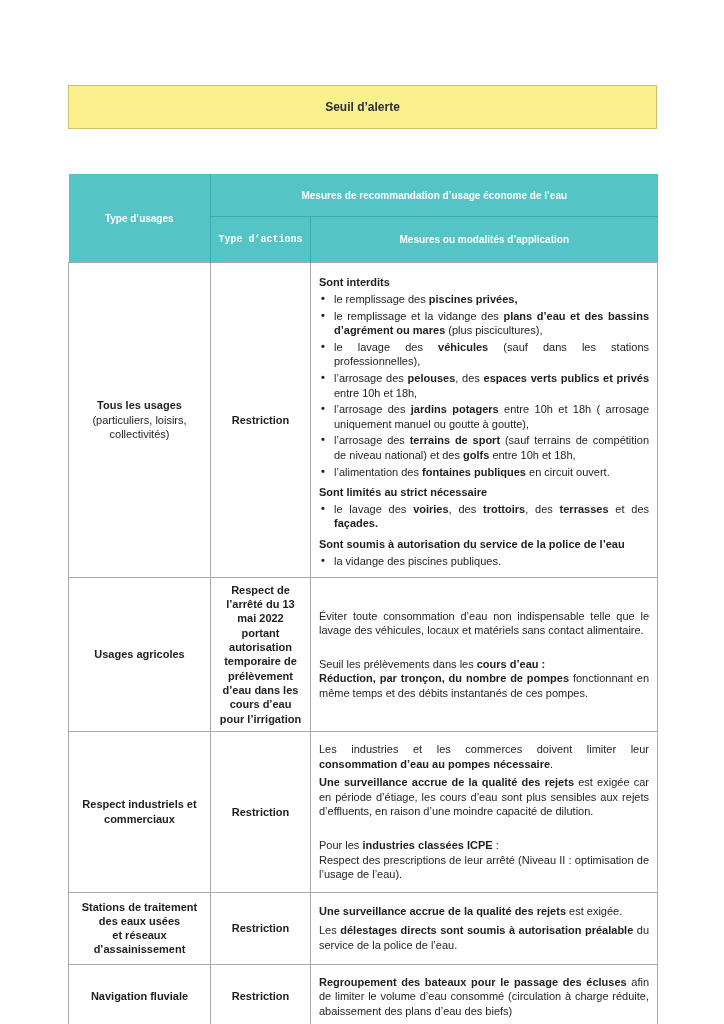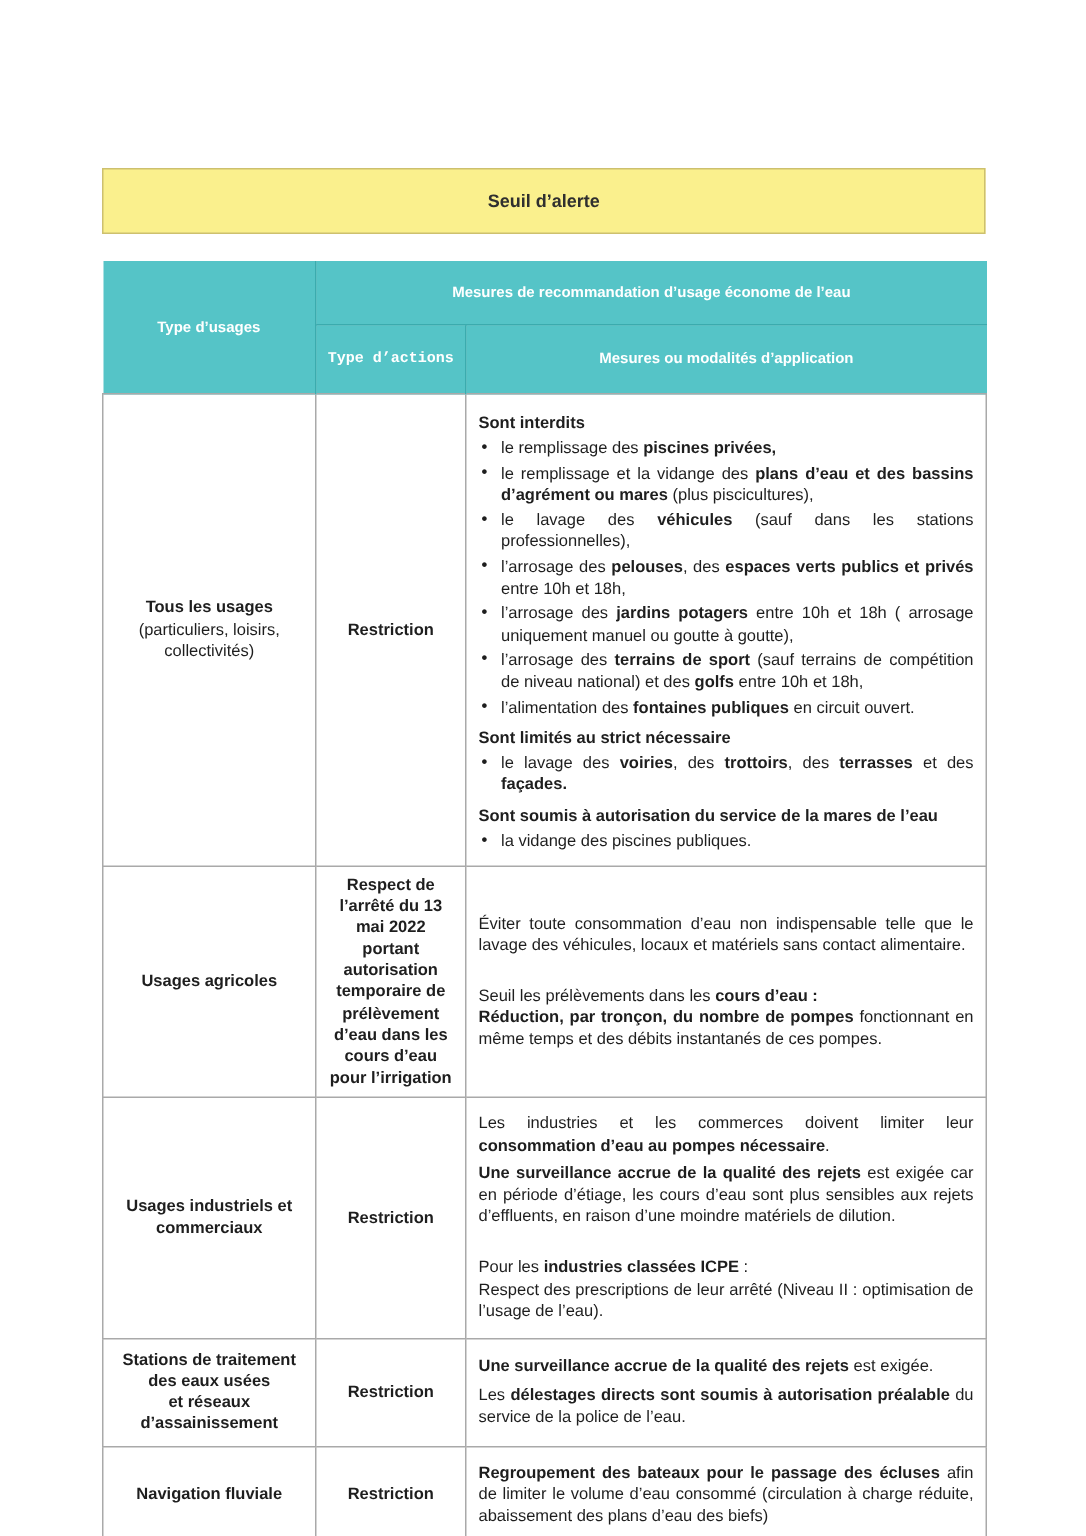--- a/index.html
+++ b/index.html
@@ -12,21 +12,21 @@
   }
   html,body{margin:0;padding:0;}
   body{
     width:724px;height:1024px;background:#ffffff;
     font-family:"Liberation Sans","DejaVu Sans",sans-serif;
     color:var(--text);
     position:relative;
   }
   .page{position:absolute;left:0;top:0;width:724px;height:1024px;}
   .banner{
-    position:absolute;left:68px;top:112px;width:589px;height:44px;
+    position:absolute;left:68px;top:85px;width:589px;height:44px;
     background:var(--yellow-bg);
     border:1px solid var(--yellow-border);
     box-sizing:border-box;
     display:flex;flex-direction:column;justify-content:center;align-items:center;
     text-align:center;
   }
   .banner .bline{font-size:12px;font-weight:bold;color:#2F2F2F;line-height:19px;}
   table.main{
     position:absolute;left:68px;top:174px;width:589px;
     border-collapse:collapse;table-layout:fixed;
@@ -96,39 +96,39 @@
             <div class="heading"><b>Sont interdits</b></div>
             <div class="bullet"><span class="dot">•</span><span>le remplissage des </span><b>piscines privées,</b></div>
             <div class="bullet"><span class="dot">•</span><span>le remplissage et la vidange des </span><b>plans d’eau et des bassins d’agrément ou mares</b><span> (plus piscicultures),</span></div>
             <div class="bullet"><span class="dot">•</span><span>le lavage des </span><b>véhicules</b><span> (sauf dans les stations professionnelles),</span></div>
             <div class="bullet"><span class="dot">•</span><span>l’arrosage des </span><b>pelouses</b><span>, des </span><b>espaces verts publics et privés</b><span> entre 10h et 18h,</span></div>
             <div class="bullet"><span class="dot">•</span><span>l’arrosage des </span><b>jardins potagers</b><span> entre 10h et 18h ( arrosage uniquement manuel ou goutte à goutte),</span></div>
             <div class="bullet"><span class="dot">•</span><span>l’arrosage des </span><b>terrains de sport</b><span> (sauf terrains de compétition de niveau national) et des </span><b>golfs</b><span> entre 10h et 18h,</span></div>
             <div class="bullet"><span class="dot">•</span><span>l’alimentation des </span><b>fontaines publiques</b><span> en circuit ouvert.</span></div>
             <div class="heading"><b>Sont limités au strict nécessaire</b></div>
             <div class="bullet"><span class="dot">•</span><span>le lavage des </span><b>voiries</b><span>, des </span><b>trottoirs</b><span>, des </span><b>terrasses</b><span> et des </span><b>façades.</b></div>
-            <div class="heading"><b>Sont soumis à autorisation du service de la mares de l’eau</b></div>
+            <div class="heading"><b>Sont soumis à autorisation du service de la police de l’eau</b></div>
             <div class="bullet"><span class="dot">•</span><span>la vidange des piscines publiques.</span></div>
           </td>
         </tr>
         <tr>
           <td class="cell-usage"><b>Usages agricoles</b></td>
           <td class="cell-action"><b>Respect de l’arrêté du 13 mai 2022 portant autorisation temporaire de prélèvement d’eau dans les cours d’eau pour l’irrigation</b></td>
           <td class="cell-measures">
             <div class="para"><span>Éviter toute consommation d’eau non indispensable telle que le lavage des véhicules, locaux et matériels sans contact alimentaire.</span></div>
             <div class="spacer"></div>
             <div class="para"><span>Seuil les prélèvements dans les </span><b>cours d’eau :</b><br><b>Réduction, par tronçon, du nombre de pompes</b><span> fonctionnant en même temps et des débits instantanés de ces pompes.</span></div>
           </td>
         </tr>
         <tr>
-          <td class="cell-usage"><b>Usages industriels et commerciaux</b></td>
+          <td class="cell-usage"><b>Respect industriels et commerciaux</b></td>
           <td class="cell-action"><b>Restriction</b></td>
           <td class="cell-measures">
             <div class="para"><span>Les industries et les commerces doivent limiter leur </span><b>consommation d’eau au pompes nécessaire</b><span>.</span></div>
-            <div class="para"><b>Une surveillance accrue de la qualité des rejets</b><span> est exigée car en période d’étiage, les cours d’eau sont plus sensibles aux rejets d’effluents, en raison d’une moindre matériels de dilution.</span></div>
+            <div class="para"><b>Une surveillance accrue de la qualité des rejets</b><span> est exigée car en période d’étiage, les cours d’eau sont plus sensibles aux rejets d’effluents, en raison d’une moindre capacité de dilution.</span></div>
             <div class="spacer"></div>
             <div class="para"><span>Pour les </span><b>industries classées ICPE</b><span> :</span><br><span>Respect des prescriptions de leur arrêté (Niveau II : optimisation de l’usage de l’eau).</span></div>
           </td>
         </tr>
         <tr>
           <td class="cell-usage"><b>Stations de traitement des eaux usées</b><br><b>et réseaux</b><br><b>d’assainissement</b></td>
           <td class="cell-action"><b>Restriction</b></td>
           <td class="cell-measures">
             <div class="para"><b>Une surveillance accrue de la qualité des rejets</b><span> est exigée.</span></div>
             <div class="para"><span>Les </span><b>délestages directs sont soumis à autorisation préalable</b><span> du service de la police de l’eau.</span></div>

